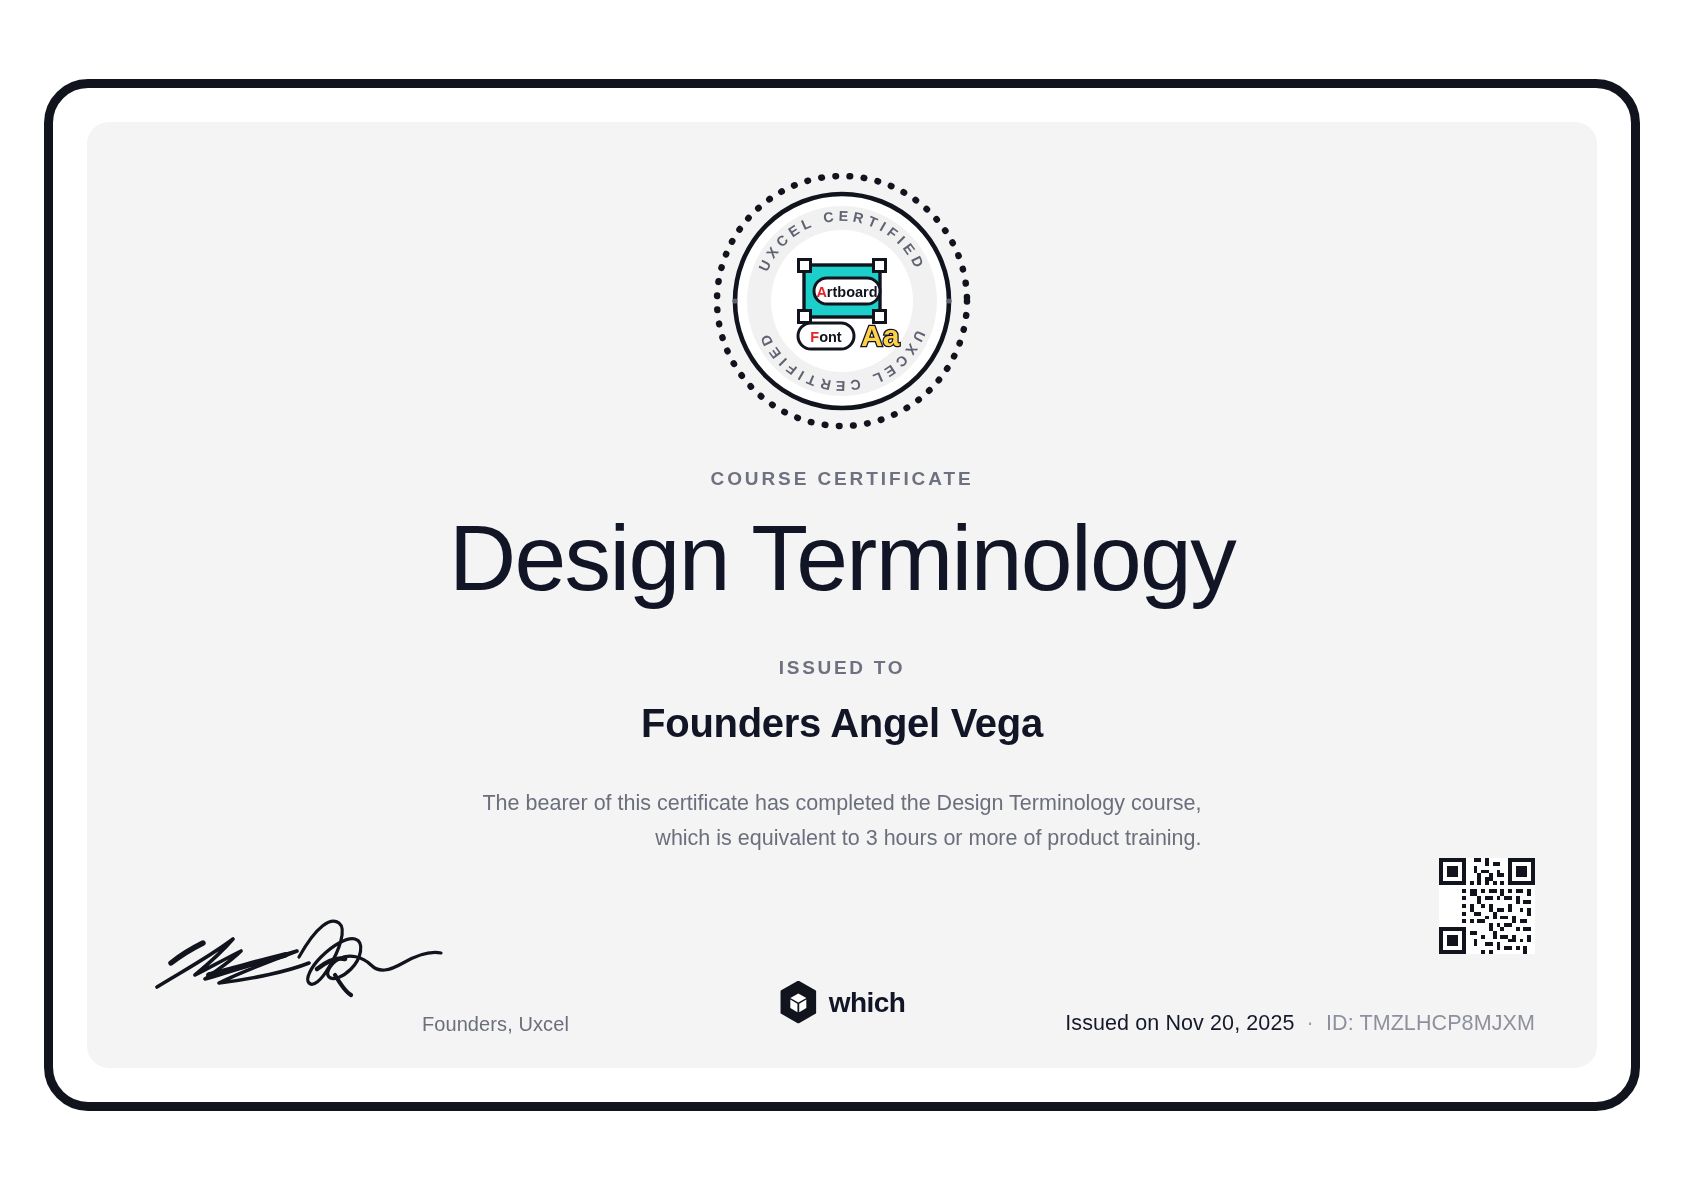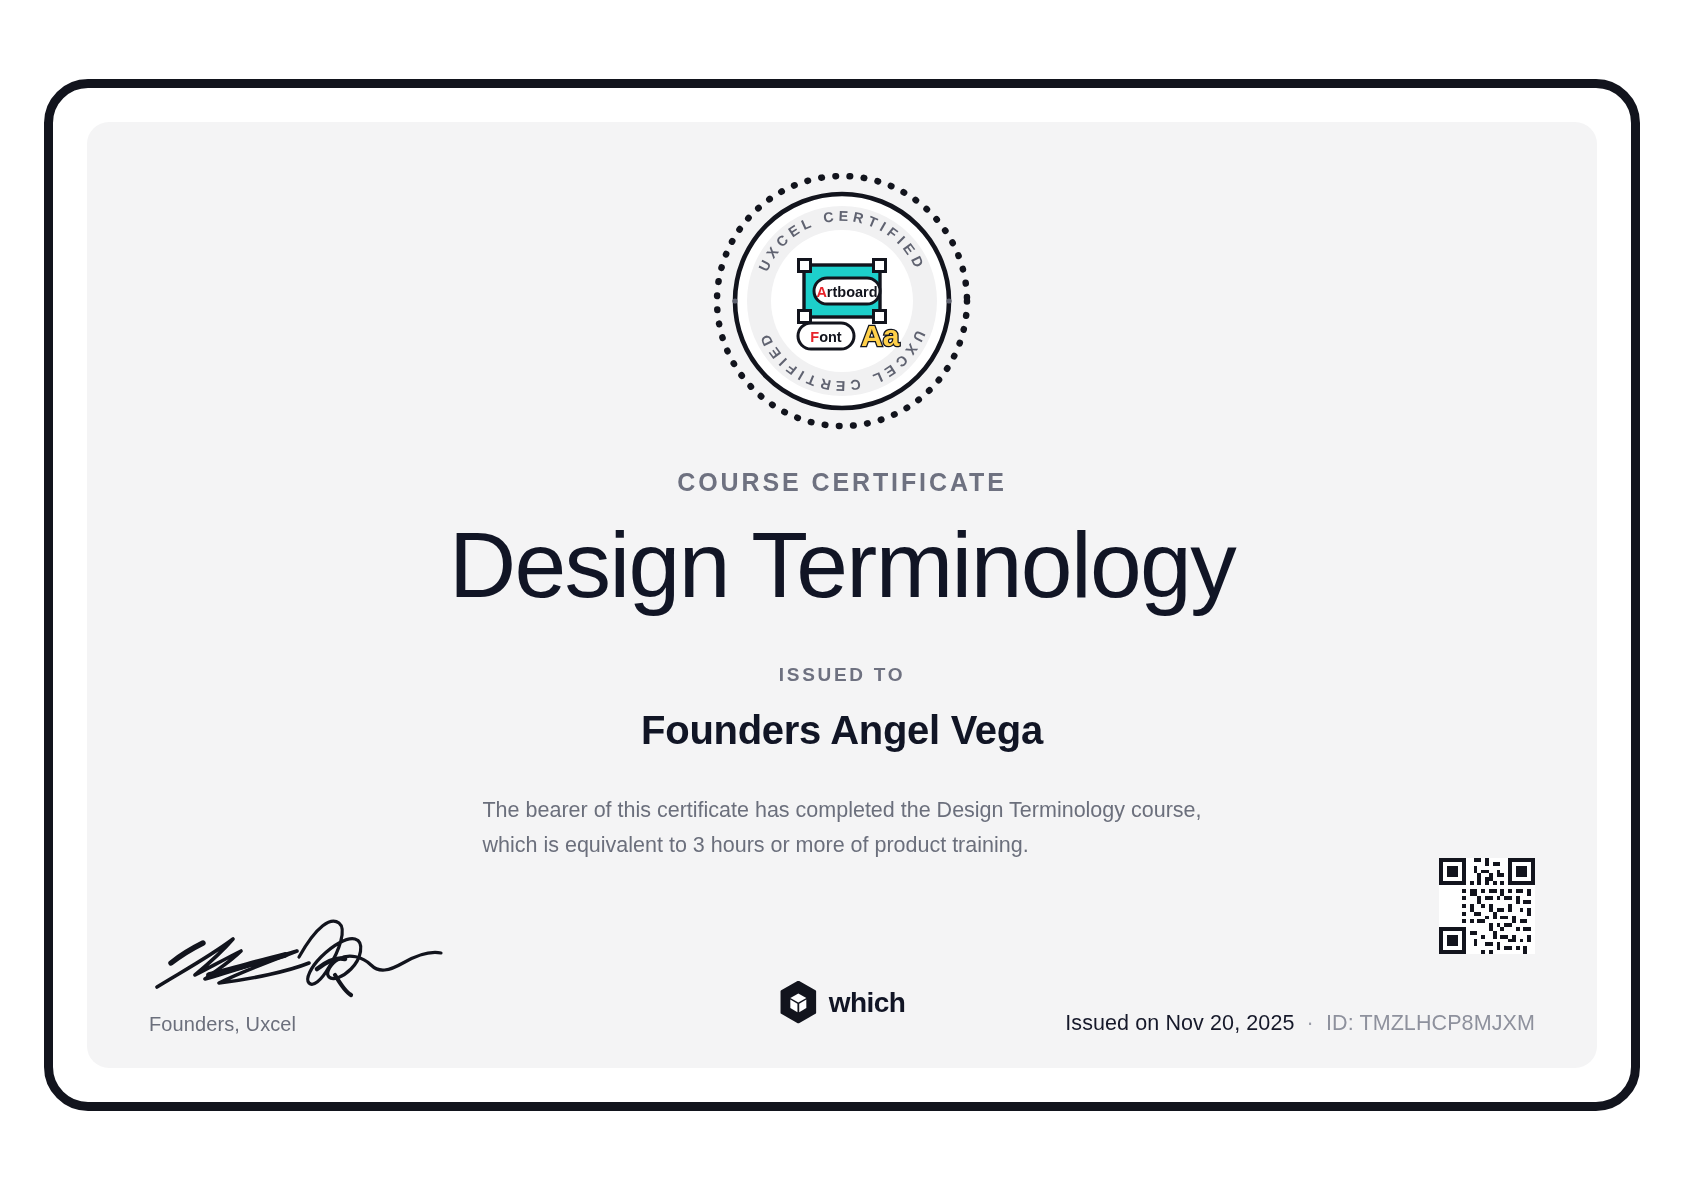--- a/index.html
+++ b/index.html
@@ -58,21 +58,21 @@
     width: 262px;
     height: 262px;
     margin-top: 4px;
     flex: none;
   }
   .seal svg { display: block; width: 262px; height: 262px; }
 
   
   .eyebrow {
     margin-top: 36px;
-    font-size: 25px;
+    font-size: 19px;
     font-weight: bold;
     letter-spacing: 2.9px;
     color: #6e7180;
     text-transform: uppercase;
     text-align: right;
   }
 
   .course-title {
     margin-top: 22px;
     font-size: 93px;
@@ -101,21 +101,21 @@
     letter-spacing: -0.3px;
     color: #111525;
     text-align: center;
   }
 
   .blurb {
     margin-top: 40px;
     font-size: 21.5px;
     line-height: 1.62;
     color: #6b6f7c;
-    text-align: left;
+    text-align: right;
     max-width: 860px;
   }
 
   
   .footer {
     position: absolute;
     left: 60px;
     right: 60px;
     bottom: 32px;
     height: 180px;
@@ -126,20 +126,21 @@
     left: 2px;
     bottom: 0;
     width: 420px;
   }
   .sig-art { height: 86px; width: 300px; display: block; }
   .sig-caption {
     margin-top: 14px;
     font-size: 20px;
     color: #6b6f7c;
     letter-spacing: 0.1px;
+    text-align: right;
   }
 
   .brand-block {
     position: absolute;
     left: 50%;
     transform: translateX(-50%);
     bottom: 12px;
     display: flex;
     align-items: center;
     gap: 11px;

